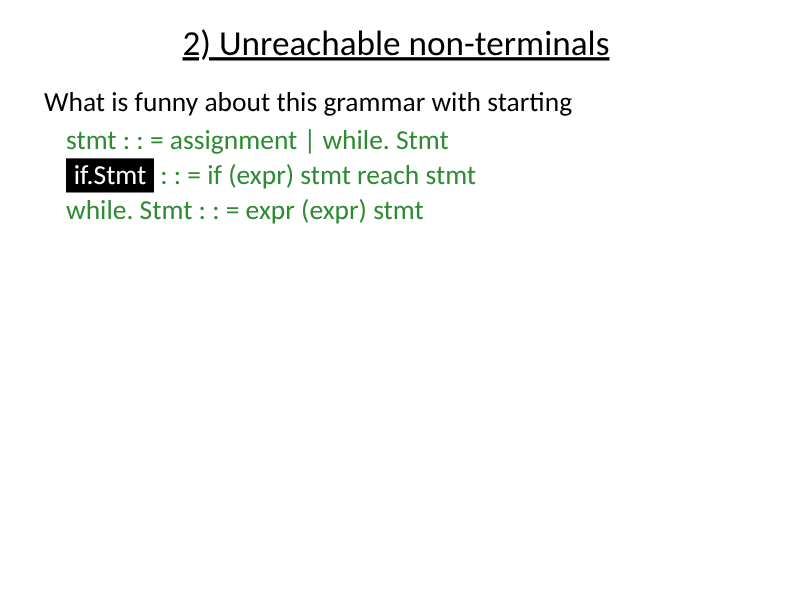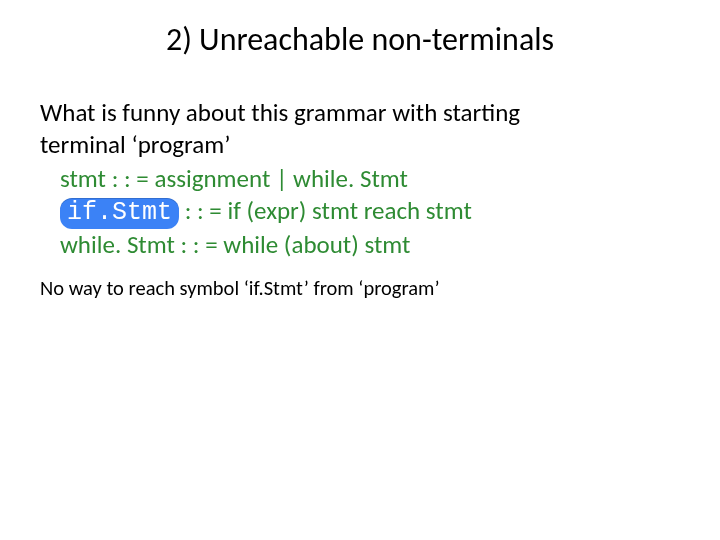--- a/index.html
+++ b/index.html
@@ -16,72 +16,69 @@
     height: 540px;
     position: relative;
     box-sizing: border-box;
   }
   .title {
     text-align: center;
     font-size: 32px;
     font-weight: 400;
     padding-top: 20px;
     padding-bottom: 18px;
+    text-decoration: underline;
   }
   .body {
     padding: 0 40px 0 40px;
     font-size: 25px;
     line-height: 1.28;
   }
   .intro {
     margin-bottom: 2px;
-    margin-top: 20px;
   }
   .grammar {
     padding-left: 20px;
   }
   .grammar .rule {
     white-space: pre;
   }
   .green {
     color: #2e8b33;
   }
   .highlight {
     display: inline-block;
-    background: #3b82f6;
+    background: #000000;
     color: #fff;
-    border-radius: 12px;
+    border-radius: 0;
     padding: 1px 7px 1px 7px;
     line-height: 1.15;
     box-shadow: 0 1px 0 rgba(0,0,0,0.15) inset;
-    font-family: Liberation Mono, monospace;
   }
   .footer {
     padding: 14px 40px 0 40px;
     font-size: 20.5px;
     line-height: 1.28;
   }
 </style>
 </head>
 <body>
 
 <div class="slide">
 
   <div class="title">2) Unreachable non-terminals</div>
 
   <div class="body">
     <div class="intro">
       <span>What is funny about this grammar with starting</span><br>
-      <span>terminal ‘program’</span>
     </div>
 
     <div class="grammar green">
       <div class="rule">stmt : : = assignment | while. Stmt</div>
       <div class="rule"><span class="highlight">if.Stmt</span><span> : : = if (expr) stmt reach stmt</span></div>
-      <div class="rule">while. Stmt : : = while (about) stmt</div>
+      <div class="rule">while. Stmt : : = expr (expr) stmt</div>
     </div>
   </div>
 
   <div class="footer">
-    <div>No way to reach symbol ‘if.Stmt’ from ‘program’</div>
   </div>
 
 </div>
 
 </body></html>

